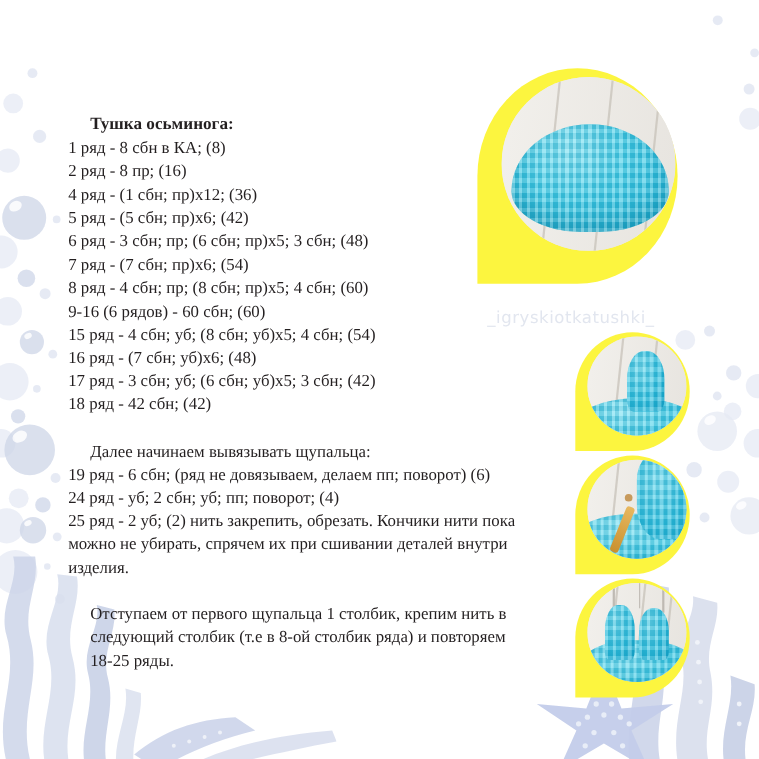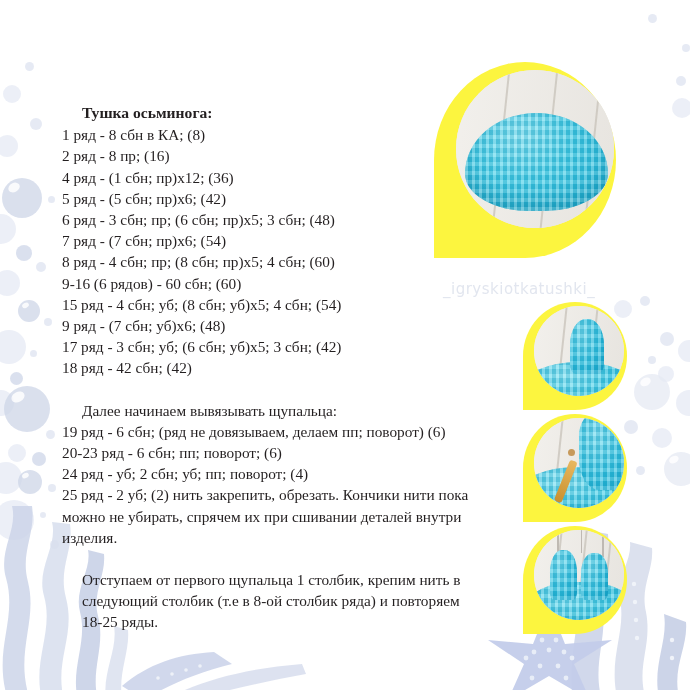--- a/index.html
+++ b/index.html
@@ -287,29 +287,28 @@
     <div class="heading">Тушка осьминога:</div>
     <div class="row-line">1 ряд - 8 сбн в КА; (8)</div>
     <div class="row-line">2 ряд - 8 пр; (16)</div>
     <div class="row-line">4 ряд - (1 сбн; пр)х12; (36)</div>
     <div class="row-line">5 ряд - (5 сбн; пр)х6; (42)</div>
     <div class="row-line">6 ряд - 3 сбн; пр; (6 сбн; пр)х5; 3 сбн; (48)</div>
     <div class="row-line">7 ряд - (7 сбн; пр)х6; (54)</div>
     <div class="row-line">8 ряд - 4 сбн; пр; (8 сбн; пр)х5; 4 сбн; (60)</div>
     <div class="row-line">9-16 (6 рядов) - 60 сбн; (60)</div>
     <div class="row-line">15 ряд - 4 сбн; уб; (8 сбн; уб)х5; 4 сбн; (54)</div>
-    <div class="row-line">9 ряд - (7 сбн; уб)х6; (48)</div>
+    <div class="row-line">16 ряд - (7 сбн; уб)х6; (48)</div>
     <div class="row-line">17 ряд - 3 сбн; уб; (6 сбн; уб)х5; 3 сбн; (42)</div>
     <div class="row-line">18 ряд - 42 сбн; (42)</div>
 
     <div class="gap"></div>
 
     <div class="row-line indent">Далее начинаем вывязывать щупальца:</div>
     <div class="row-line">19 ряд - 6 сбн; (ряд не довязываем, делаем пп; поворот) (6)</div>
-    <div class="row-line">20-23 ряд - 6 сбн; пп; поворот; (6)</div>
     <div class="row-line">24 ряд - уб; 2 сбн; уб; пп; поворот; (4)</div>
     <div class="para">25 ряд - 2 уб; (2) нить закрепить, обрезать. Кончики нити пока можно не убирать, спрячем их при сшивании деталей внутри изделия.</div>
 
     <div class="gap"></div>
 
     <div class="para indent">Отступаем от первого щупальца 1 столбик, крепим нить в следующий столбик (т.е в 8-ой столбик ряда) и повторяем 18-25 ряды.</div>
   </div>
 
   <div class="photo" style="left:434px;top:62px;width:182px;height:196px;">
     <div class="yellow"></div>

